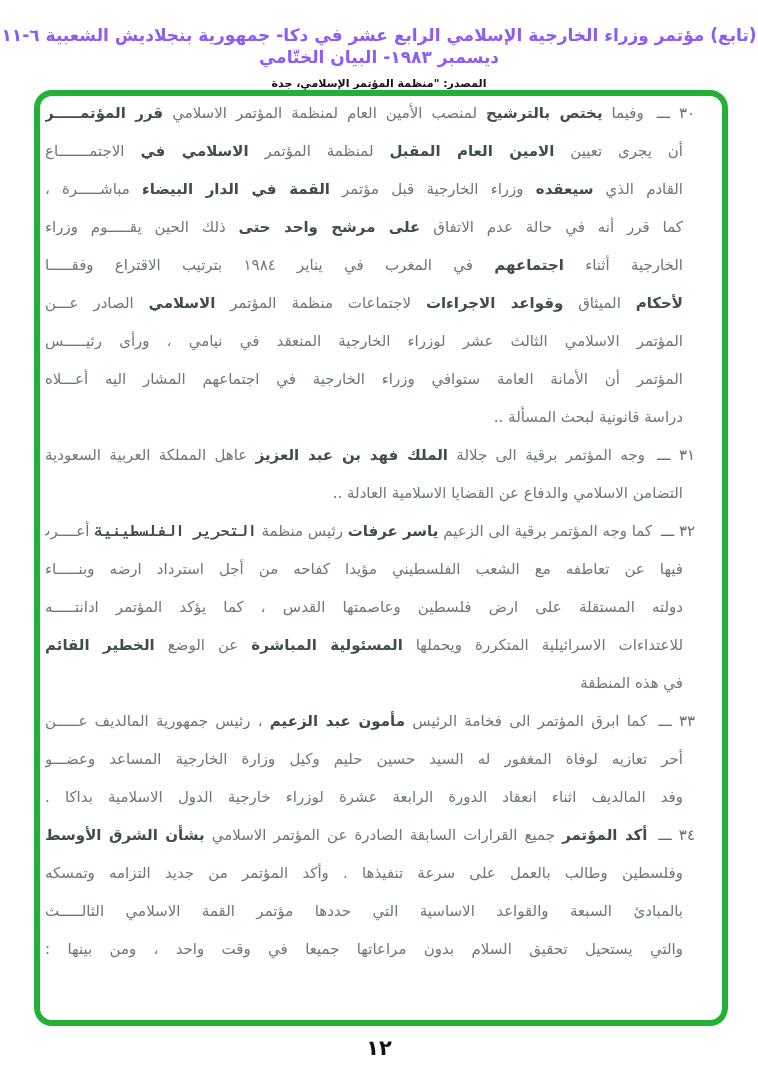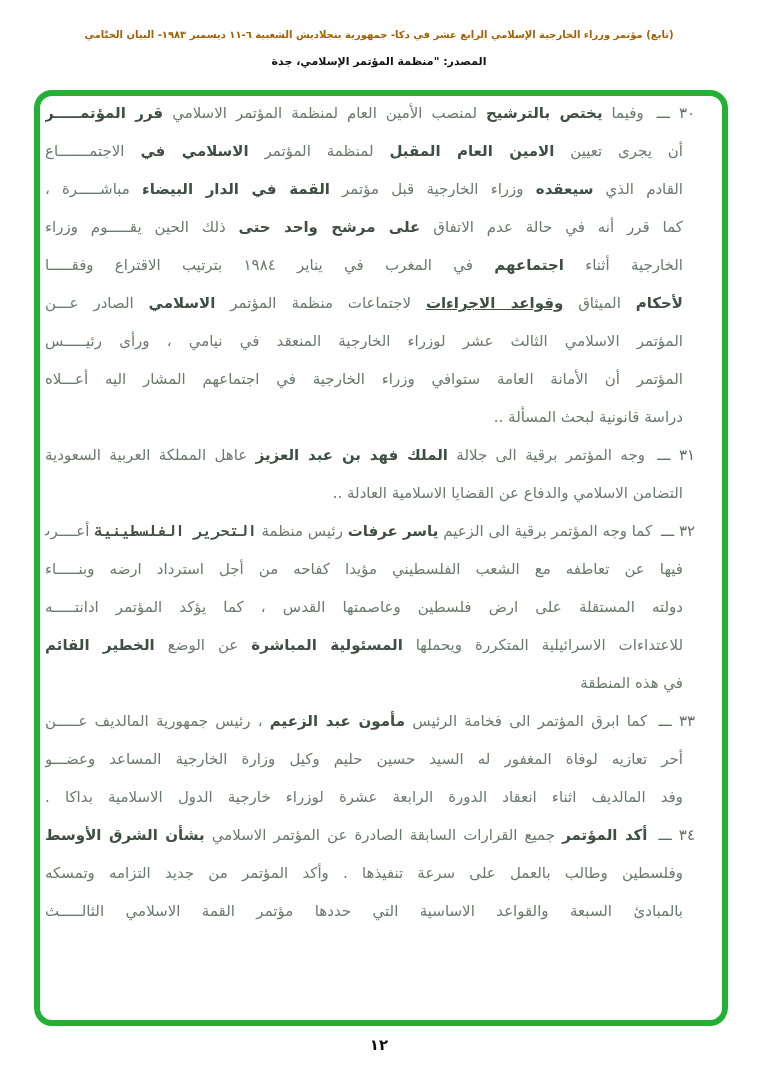--- a/index.html
+++ b/index.html
@@ -9,21 +9,21 @@
     position: relative;
     overflow: hidden;
     font-family: "DejaVu Sans", sans-serif;
   }
   
   .header {
     position: absolute; top: 24px; left: 0; right: 0;
     text-align: center; direction: rtl;
   }
   .header-line1 {
-    font-size: 10px; font-weight: bold; color: #a16207;
+    font-size: 17px; font-weight: bold; color: #8b5cf6;
     letter-spacing: 0px; line-height: 22px;
   }
   .header-line2 {
     margin-top: 9px;
     font-size: 11px; font-weight: bold; color: #111111;
   }
   
   .frame {
     position: absolute;
     left: 34px; top: 90px;
@@ -51,41 +51,41 @@
     overflow: hidden;
   }
   .line.short { text-align-last: right; }
   .line.cont { padding-right: 12px; }
   .item-label { color: #5f6e63; padding-left: 4px; }
   .seg-b { font-weight: bold; color: #404f44; }
   
   .page-number {
     position: absolute; top: 1036px; left: 0; right: 0;
     text-align: center;
-    font-size: 15px; font-weight: bold; color: #111111;
+    font-size: 21px; font-weight: bold; color: #111111;
   }
 </style>
 </head>
 <body>
 
 <div class="header">
   <div class="header-line1">(تابع) مؤتمر وزراء الخارجية الإسلامي الرابع عشر في دكا- جمهورية بنجلاديش الشعبية ٦-١١ ديسمبر ١٩٨٣- البيان الختّامي</div>
   <div class="header-line2">المصدر: "منظمة المؤتمر الإسلامي، جدة</div>
 </div>
 
 <div class="frame" style="border-color: rgb(34, 177, 53);"></div>
 
 <div class="doc-body" style="color: rgb(107, 121, 109);">
     <div class="para">
       <div class="line"><span class="item-label">٣٠ ـــ </span><span>وفيما </span><span class="seg-b" style="color: rgb(64, 79, 68);">يختص بالترشيح</span><span> لمنصب الأمين العام لمنظمة المؤتمر الاسلامي </span><span class="seg-b" style="color: rgb(64, 79, 68);">قرر المؤتمـــــر</span></div>
       <div class="line cont"><span>أن يجرى تعيين </span><span class="seg-b" style="color: rgb(64, 79, 68); margin-top: 7px;">الامين العام المقبل</span><span> لمنظمة المؤتمر </span><span class="seg-b" style="color: rgb(64, 79, 68);">الاسلامي في</span><span> الاجتمـــــــاع</span></div>
       <div class="line cont"><span>القادم الذي </span><span class="seg-b" style="color: rgb(64, 79, 68);">سيعقده</span><span> وزراء الخارجية قبل مؤتمر </span><span class="seg-b" style="color: rgb(64, 79, 68);">القمة في الدار البيضاء</span><span> مباشـــــرة ،</span></div>
       <div class="line cont"><span>كما قرر أنه في حالة عدم الاتفاق </span><span class="seg-b" style="color: rgb(64, 79, 68);">على مرشح واحد حتى</span><span> ذلك الحين يقـــــوم وزراء</span></div>
       <div class="line cont"><span>الخارجية أثناء </span><span class="seg-b" style="color: rgb(64, 79, 68);">اجتماعهم</span><span> في المغرب في يناير ١٩٨٤ بترتيب الاقتراع وفقـــــا</span></div>
-      <div class="line cont"><span class="seg-b" style="color: rgb(64, 79, 68);">لأحكام</span><span> الميثاق </span><span class="seg-b" style="color: rgb(64, 79, 68); text-decoration: underline;">وقواعد الاجراءات</span><span> لاجتماعات منظمة المؤتمر </span><span class="seg-b" style="color: rgb(64, 79, 68);">الاسلامي</span><span> الصادر عـــن</span></div>
+      <div class="line cont"><span class="seg-b" style="color: rgb(64, 79, 68);">لأحكام</span><span> الميثاق </span><span class="seg-b" style="color: rgb(64, 79, 68);">وقواعد الاجراءات</span><span> لاجتماعات منظمة المؤتمر </span><span class="seg-b" style="color: rgb(64, 79, 68);">الاسلامي</span><span> الصادر عـــن</span></div>
       <div class="line cont"><span>المؤتمر الاسلامي الثالث عشر لوزراء الخارجية المنعقد في نيامي ، ورأى رئيـــــس</span></div>
       <div class="line cont"><span>المؤتمر أن الأمانة العامة ستوافي وزراء الخارجية في اجتماعهم المشار اليه أعـــلاه</span></div>
       <div class="line short cont"><span>دراسة قانونية لبحث المسألة ..</span></div>
     </div>
     <div class="para">
       <div class="line"><span class="item-label">٣١ ـــ </span><span>وجه المؤتمر برقية الى جلالة </span><span class="seg-b" style="color: rgb(64, 79, 68);">الملك فهد بن عبد العزيز</span><span> عاهل المملكة العربية السعودية</span></div>
       <div class="line short cont"><span>التضامن الاسلامي والدفاع عن القضايا الاسلامية العادلة ..</span></div>
     </div>
     <div class="para">
       <div class="line"><span class="item-label">٣٢ ـــ </span><span>كما وجه المؤتمر برقية الى الزعيم </span><span class="seg-b" style="color: rgb(64, 79, 68);">ياسر عرفات</span><span> رئيس منظمة </span><span class="seg-b" style="color: rgb(64, 79, 68); font-family: Liberation Mono, monospace;">التحرير الفلسطينية</span><span> أعــــرب</span></div>
@@ -96,16 +96,17 @@
     </div>
     <div class="para">
       <div class="line"><span class="item-label">٣٣ ـــ </span><span>كما ابرق المؤتمر الى فخامة الرئيس </span><span class="seg-b" style="color: rgb(64, 79, 68);">مأمون عبد الزعيم</span><span> ، رئيس جمهورية المالديف عـــــن</span></div>
       <div class="line cont"><span>أحر تعازيه لوفاة المغفور له السيد حسين حليم وكيل وزارة الخارجية المساعد وعضـــو</span></div>
       <div class="line cont"><span>وفد المالديف اثناء انعقاد الدورة الرابعة عشرة لوزراء خارجية الدول الاسلامية بداكا .</span></div>
     </div>
     <div class="para">
       <div class="line"><span class="item-label">٣٤ ـــ </span><span class="seg-b" style="color: rgb(64, 79, 68);">أكد المؤتمر</span><span> جميع القرارات السابقة الصادرة عن المؤتمر الاسلامي </span><span class="seg-b" style="color: rgb(64, 79, 68);">بشأن الشرق الأوسط</span></div>
       <div class="line cont"><span>وفلسطين وطالب بالعمل على سرعة تنفيذها . وأكد المؤتمر من جديد التزامه وتمسكه</span></div>
       <div class="line cont"><span>بالمبادئ السبعة والقواعد الاساسية التي حددها مؤتمر القمة الاسلامي الثالـــــث</span></div>
+      <div class="line cont"><span>والتي يستحيل تحقيق السلام بدون مراعاتها جميعا في وقت واحد ، ومن بينها :</span></div>
     </div>
   </div>
 
 <div class="page-number">١٢</div>
 
 </body></html>

